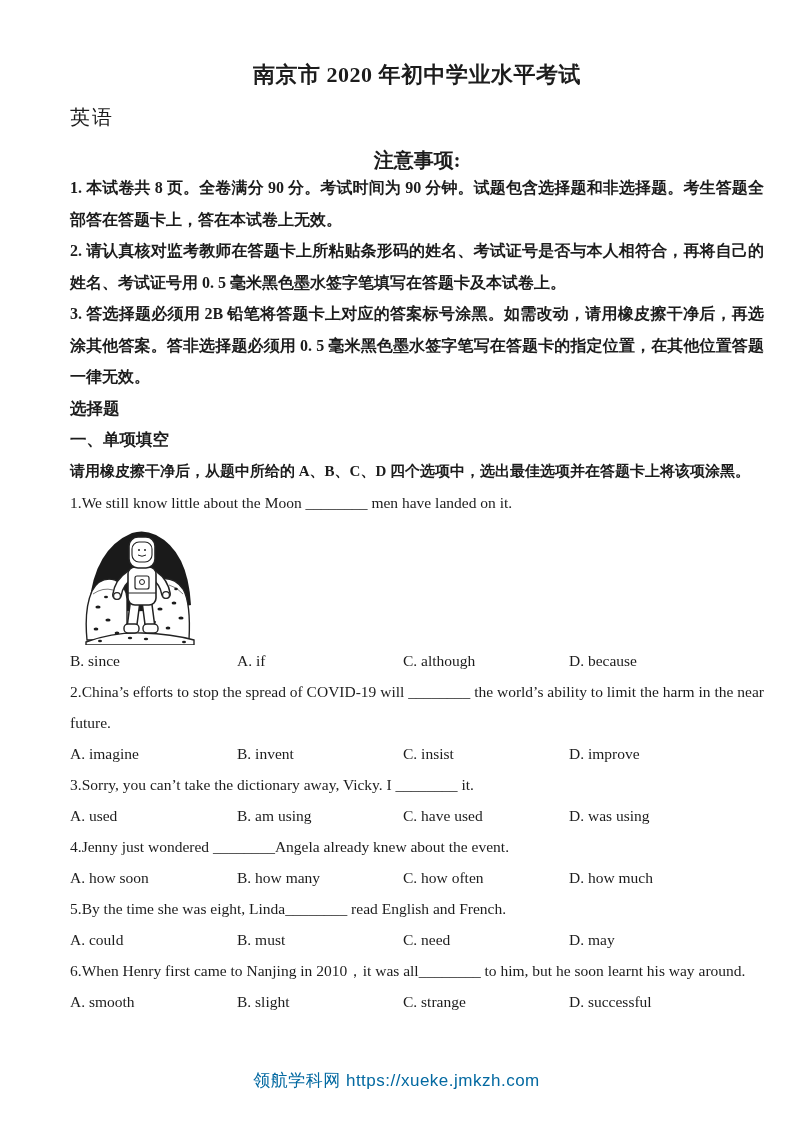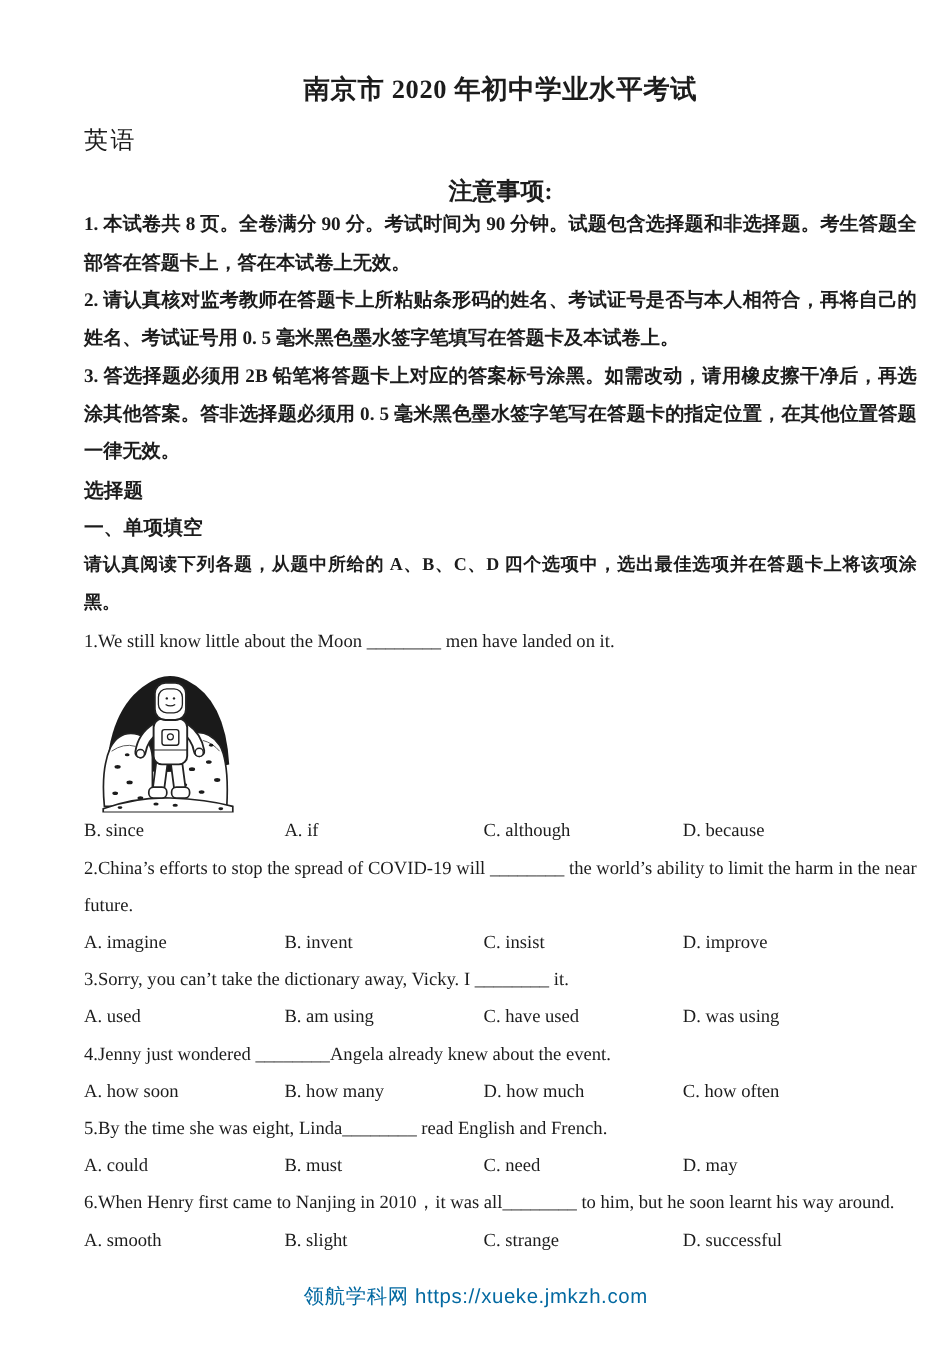--- a/index.html
+++ b/index.html
@@ -47,21 +47,21 @@
   <h1 class="title">南京市 2020 年初中学业水平考试</h1>
   <h2 class="subtitle">英语</h2>
 
   <div class="notice-label">注意事项:</div>
   <p class="notice">1. 本试卷共 8 页。全卷满分 90 分。考试时间为 90 分钟。试题包含选择题和非选择题。考生答题全部答在答题卡上，答在本试卷上无效。</p>
   <p class="notice">2. 请认真核对监考教师在答题卡上所粘贴条形码的姓名、考试证号是否与本人相符合，再将自己的姓名、考试证号用 0. 5 毫米黑色墨水签字笔填写在答题卡及本试卷上。</p>
   <p class="notice">3. 答选择题必须用 2B 铅笔将答题卡上对应的答案标号涂黑。如需改动，请用橡皮擦干净后，再选涂其他答案。答非选择题必须用 0. 5 毫米黑色墨水签字笔写在答题卡的指定位置，在其他位置答题一律无效。</p>
 
   <div class="section">选择题</div>
   <div class="section">一、单项填空</div>
-  <p class="instruction">请认真阅读下列各题，从题中所给的 A、B、C、D 四个选项中，选出最佳选项并在答题卡上将该项涂黑。</p>
+  <p class="instruction">请用橡皮擦干净后，从题中所给的 A、B、C、D 四个选项中，选出最佳选项并在答题卡上将该项涂黑。</p>
 
   <p class="q">1.We still know little about the Moon ________ men have landed on it.</p>
   <div class="moon-figure">
     <svg viewBox="0 0 112 124" width="112" height="124">
 
       <path d="M5 85 Q10 28 48 12 Q60 8 72 14 Q104 30 107 84 Q56 96 5 85 Z" fill="#1a1a1a"></path>
 
       <path d="M3 119 Q0 88 8 70 Q16 55 31 59 Q42 63 43 78 L43 119 Z" fill="#ffffff" stroke="#222" stroke-width="1.4"></path>
 
       <path d="M61 119 L61 78 Q62 62 75 58 Q90 55 99 68 Q107 82 105 119 Z" fill="#ffffff" stroke="#222" stroke-width="1.4"></path>
@@ -135,22 +135,22 @@
     <span>A. used</span>
     <span>B. am using</span>
     <span>C. have used</span>
     <span>D. was using</span>
   </div>
 
   <p class="q">4.Jenny just wondered ________Angela already knew about the event.</p>
   <div class="options">
     <span>A. how soon</span>
     <span>B. how many</span>
+    <span>C. how often</span>
     <span>D. how much</span>
-    <span>C. how often</span>
   </div>
 
   <p class="q">5.By the time she was eight, Linda________ read English and French.</p>
   <div class="options">
     <span>A. could</span>
     <span>B. must</span>
     <span>C. need</span>
     <span>D. may</span>
   </div>
 

